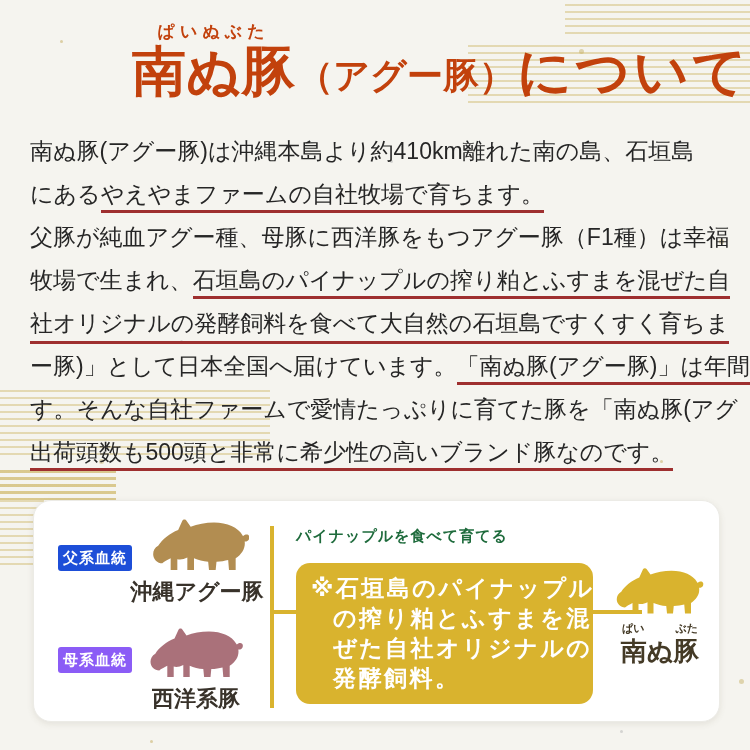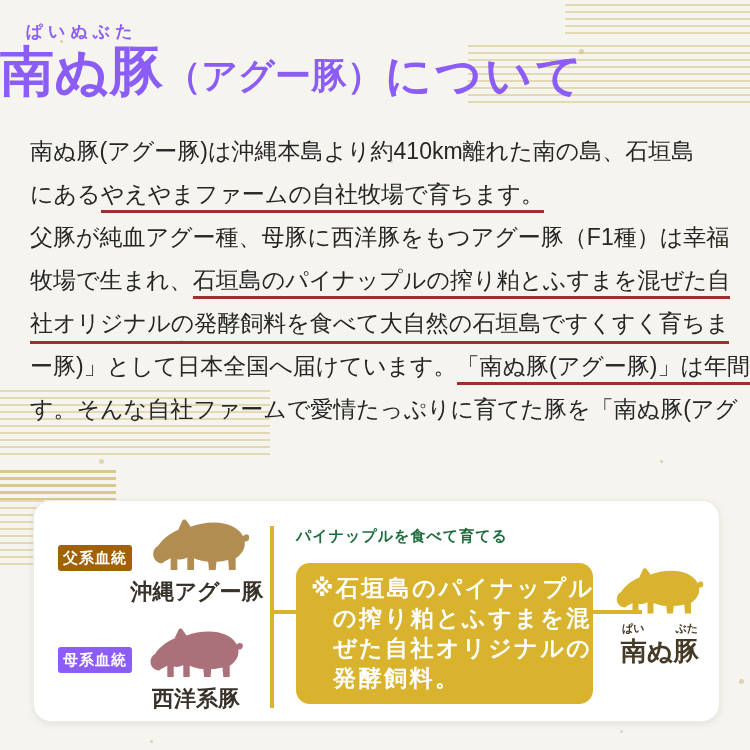--- a/index.html
+++ b/index.html
@@ -29,30 +29,30 @@
     background:rgba(196,170,90,.5);
     box-shadow:520px 10px 0 1px rgba(196,170,90,.45), 330px 120px 0 0 rgba(180,180,180,.5),
       660px 200px 0 1px rgba(196,170,90,.4), 120px 300px 0 0 rgba(180,180,180,.45),
       40px 420px 0 1px rgba(196,170,90,.4), 600px 420px 0 0 rgba(196,170,90,.5),
       200px 660px 0 1px rgba(196,170,90,.4), 560px 690px 0 0 rgba(180,180,180,.5),
       680px 640px 0 1px rgba(196,170,90,.45), 90px 700px 0 0 rgba(196,170,90,.5);
     z-index:0;}
 
   
   .title-wrap{
-    position:absolute;left:0;top:20px;width:750px;text-align:left;z-index:2;
-    font-family:"Liberation Serif","DejaVu Serif",serif;color:#8b5cf6;
+    position:absolute;left:0;top:20px;width:750px;text-align:right;z-index:2;
+    font-family:"Liberation Serif","DejaVu Serif",serif;color:#c2410c;
     white-space:nowrap;
   }
   .title-line{display:inline-flex;align-items:flex-end;}
   .title-ruby{display:inline-flex;flex-direction:column;align-items:center;}
   .title-furigana{font-size:17px;letter-spacing:5px;font-weight:600;margin-bottom:2px;}
   .title-base{font-size:54px;font-weight:700;line-height:1;}
   .title-paren{font-size:36px;font-weight:700;line-height:1;margin:0 2px 5px 2px;}
-  .title-suffix{font-size:46px;font-weight:700;line-height:1;letter-spacing:3px;}
+  .title-suffix{font-size:54px;font-weight:700;line-height:1;letter-spacing:3px;}
 
   
   .intro{
     position:absolute;left:30px;top:130px;width:700px;z-index:1;
     font-size:23px;line-height:43px;letter-spacing:0;color:#262626;
     white-space:nowrap;
   }
   .intro .line{height:43px;}
   .intro .u{border-bottom:3px solid #9e2f2f;padding-bottom:3px;}
 
@@ -122,25 +122,26 @@
   </div>
 
   <div class="intro" id="intro">
       <div class="line"><span>南ぬ豚(アグー豚)は沖縄本島より約410km離れた南の島、石垣島</span></div>
       <div class="line"><span>にある</span><span class="u" style="border-bottom-color: rgb(158, 47, 47);">やえやまファームの自社牧場で育ちます。</span></div>
       <div class="line"><span>父豚が純血アグー種、母豚に西洋豚をもつアグー豚（F1種）は幸福</span></div>
       <div class="line"><span>牧場で生まれ、</span><span class="u" style="border-bottom-color: rgb(158, 47, 47);">石垣島のパイナップルの搾り粕とふすまを混ぜた自</span></div>
       <div class="line"><span class="u" style="border-bottom-color: rgb(158, 47, 47); font-family: Liberation Mono, monospace;">社オリジナルの発酵飼料を食べて大自然の石垣島ですくすく育ちま</span></div>
       <div class="line"><span>ー豚)」として日本全国へ届けています。</span><span class="u" style="border-bottom-color: rgb(158, 47, 47);">「南ぬ豚(アグー豚)」は年間</span></div>
       <div class="line"><span>す。そんな自社ファームで愛情たっぷりに育てた豚を「南ぬ豚(アグ</span></div>
+      <div class="line"><span class="u" style="border-bottom-color: rgb(158, 47, 47);">出荷頭数も500頭と非常に希少性の高いブランド豚なのです。</span></div>
     </div>
 
   <div class="card">
 
-    <div class="lineage-badge badge-father" style="background: #a16207;">父系血統</div>
+    <div class="lineage-badge badge-father" style="background: #1d4ed8;">父系血統</div>
     <div class="pig pig-father">
       <svg viewBox="0 0 120 80" xmlns="http://www.w3.org/2000/svg">
         <path d="M16,62 C10,62 5,57 5,51 C5,47 7,43 11,41 C16,33 25,26 35,22 L40,11 C41,9 44,9 45,11 L50,18 C58,15 68,13 78,13 C94,13 107,19 112,28 C116,34 116,42 112,48 C110,51 107,54 104,56 L104,70 L96,70 L95,58 C91,59 86,60 81,60 L80,70 L72,70 L71,60 C65,60 59,58 54,56 L54,70 L46,70 L46,55 C42,57 38,58 34,57 L34,70 L26,70 L26,56 C22,58 18,60 16,62 Z M112,30 C117,25 122,28 120,33 C118,37 113,36 112,34 Z" fill="#b28d51"></path>
       </svg>
     </div>
     <div class="pig-name name-father">沖縄アグー豚</div>
 
     <div class="lineage-badge badge-mother" style="background: #8b5cf6;">母系血統</div>
     <div class="pig pig-mother">
       <svg viewBox="0 0 120 80" xmlns="http://www.w3.org/2000/svg">

